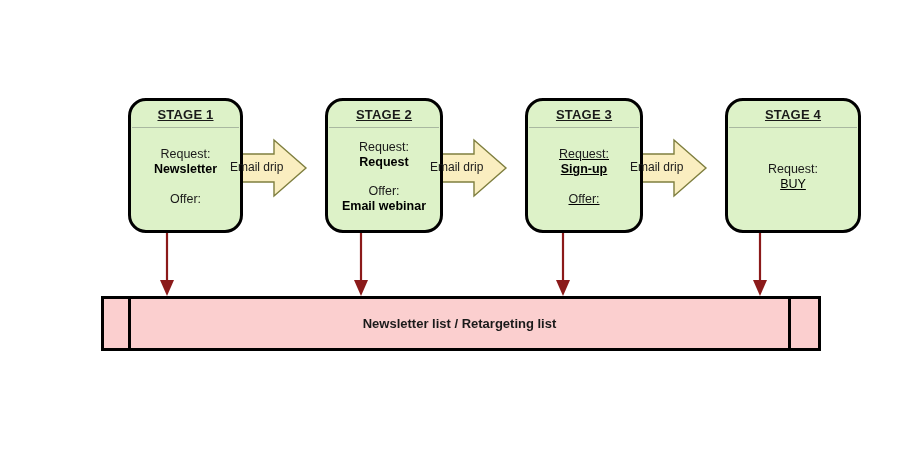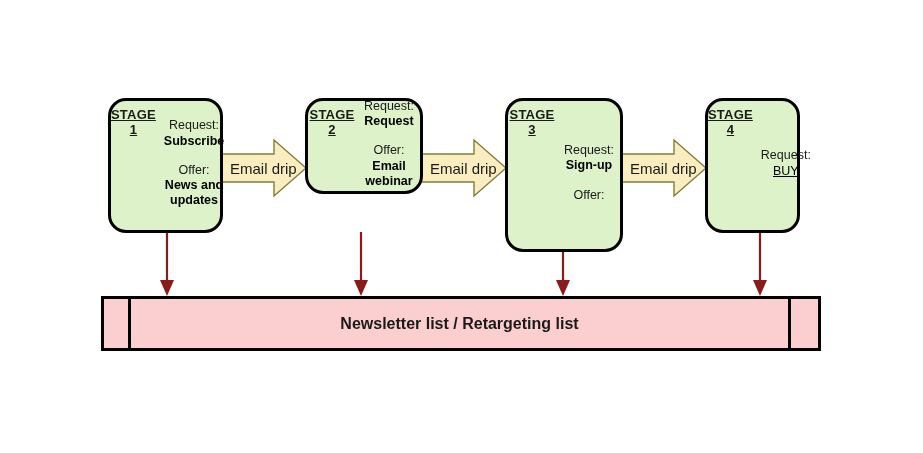--- a/index.html
+++ b/index.html
@@ -19,23 +19,24 @@
   }
 
   
   .stage-box {
     position: absolute;
     box-sizing: border-box;
     background: #ddf2c8;
     border: 3px solid #000000;
     border-radius: 18px;
     display: flex;
-    flex-direction: row;
+    flex-direction: column;
     align-items: stretch;
     z-index: 3;
+    margin-left: 20px;
   }
   .stage-title {
     text-align: center;
     font-size: 13px;
     font-weight: bold;
     color: #1a1a1a;
     text-decoration: underline;
     padding-top: 6px;
     padding-bottom: 5px;
     letter-spacing: 0.2px;
@@ -81,21 +82,21 @@
   
   .drip-arrow {
     position: absolute;
     z-index: 2;
   }
   .drip-arrow svg {
     display: block;
   }
   .drip-label {
     position: absolute;
-    font-size: 15px;
+    font-size: 12px;
     color: #1a1a1a;
     white-space: nowrap;
     z-index: 4;
     pointer-events: none;
   }
 
   
   .down-arrow {
     position: absolute;
     z-index: 2;
@@ -120,76 +121,75 @@
   .bar-cap.left  { border-right: 3px solid #000000; }
   .bar-cap.right { border-left: 3px solid #000000; }
   .bar-main {
     flex: 1 1 auto;
     display: flex;
     align-items: center;
     justify-content: center;
     background: #fbcfcf;
   }
   .bar-label {
-    font-size: 16px;
+    font-size: 13px;
     font-weight: bold;
     color: #1a1a1a;
     text-align: right;
   }
 </style>
 </head>
 <body>
 
 <div id="canvas">
 
   <div class="stage-box" style="left:108px; top:98px; width:115px; height:135px;">
     <div class="stage-title">STAGE 1</div>
     <div class="stage-divider"></div>
     <div class="stage-body">
       <div class="field-group">
         <div class="field-label">Request:</div>
-        <div class="field-value">Subscribe</div>
+        <div class="field-value">Newsletter</div>
       </div>
       <div class="field-group">
         <div class="field-label">Offer:</div>
-        <div class="field-value">News and updates</div>
-      </div>
-    </div>
-  </div>
-
-  <div class="stage-box" style="left:305px; top:98px; width:118px; height:96px;">
+      </div>
+    </div>
+  </div>
+
+  <div class="stage-box" style="left:305px; top:98px; width:118px; height:135px;">
     <div class="stage-title">STAGE 2</div>
     <div class="stage-divider"></div>
     <div class="stage-body">
       <div class="field-group">
         <div class="field-label">Request:</div>
         <div class="field-value">Request</div>
       </div>
       <div class="field-group">
         <div class="field-label">Offer:</div>
         <div class="field-value">Email webinar</div>
       </div>
     </div>
   </div>
 
-  <div class="stage-box" style="left:505px; top:98px; width:118px; height:154px;">
+  <div class="stage-box" style="left:505px; top:98px; width:118px; height:135px;text-decoration:underline;">
     <div class="stage-title">STAGE 3</div>
     <div class="stage-divider"></div>
     <div class="stage-body">
       <div class="field-group">
         <div class="field-label">Request:</div>
         <div class="field-value">Sign-up</div>
       </div>
       <div class="field-group">
         <div class="field-label">Offer:</div>
       </div>
     </div>
   </div>
 
-  <div class="stage-box" style="left:705px; top:98px; width:95px; height:135px;">
+  <div class="stage-box" style="left:705px; top:98px; width:136px; height:135px;">
     <div class="stage-title">STAGE 4</div>
     <div class="stage-divider"></div>
     <div class="stage-body single">
       <div class="field-group">
         <div class="field-label">Request:</div>
         <div class="field-value normal">BUY</div>
       </div>
     </div>
   </div>
 

